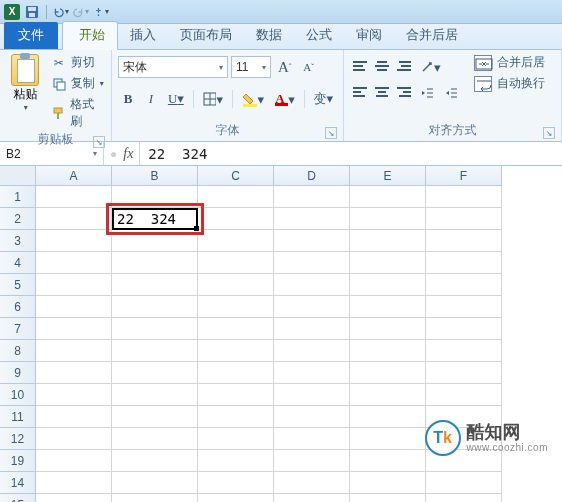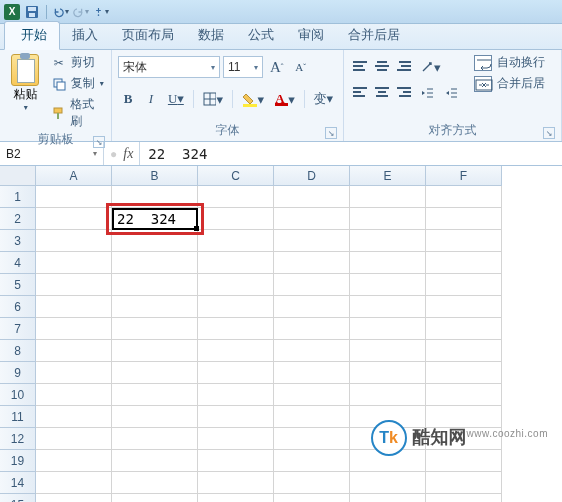--- a/index.html
+++ b/index.html
@@ -62,21 +62,21 @@
   border-radius: 2px 2px 0 0;
   padding: 4px 14px 5px;
   margin-right: 4px;
 }
 .tab.active {
   background: #f5faff;
   border: 1px solid #a7c2db;
   border-bottom: 1px solid #f5faff;
   border-radius: 3px 3px 0 0;
   margin-bottom: -1px;
-  color: #0c4a6e;
+  color: #4d7c0f;
   padding-left: 16px;
 }
 
 
 .ribbon {
   height: 92px;
   background: #f1f6fb;
   border-bottom: 1px solid #a9c4dd;
   display: flex;
 }
@@ -135,21 +135,21 @@
 
 .font-group .row { display: flex; align-items: center; gap: 3px; margin-bottom: 4px;}
 .sel {
   background: #fff;
   border: 1px solid #acc4db;
   height: 22px;
   display: flex; align-items: center; justify-content: space-between;
   padding: 0 4px; font-size: 12px; color: #333;
 }
 .sel .caret { font-size: 8px; color: #5a7896; margin-left: 4px;}
-.font-name { width: 102px; }
+.font-name { width: 110px; }
 .font-size { width: 40px; }
 .btn {
   min-width: 20px; height: 22px;
   display: flex; align-items: center; justify-content: center;
   color: #3b5a78; cursor: pointer;
   border: 1px solid transparent;
   padding: 0 3px;
   font-size: 13px;
 }
 .btn.b { font-weight: bold; font-family: "Times New Roman", serif; }
@@ -268,21 +268,21 @@
   border:2px solid #1b7fc4;
   border-radius:50%;
   display:flex; align-items:center; justify-content:center;
   font-weight:bold;
   font-size:16px;
   color:#1b7fc4;
   position:relative;
   background:#fff;
 }
 .wm-logo span.k { color:#f08519; }
-.wm-text { display:flex; flex-direction:row; line-height:1.1;}
+.wm-text { display:flex; flex-direction:column; line-height:1.1;}
 .wm-name { font-size:18px; font-weight:bold; color:#444;}
 .wm-url { font-size:10px; color:#888; letter-spacing:0.5px;}
 </style>
 </head>
 <body>
 
 <div class="title-bar">
   <div class="excel-logo">X</div>
   <div class="qa-icon">
     <svg width="14" height="14" viewBox="0 0 14 14">
@@ -309,20 +309,21 @@
   <div class="qa-icon">
     <svg width="14" height="14" viewBox="0 0 14 14">
         <path d="M7 2 L7 8 M4 5 L10 5" stroke="#3a6ea5" stroke-width="1.4"></path>
         <circle cx="7" cy="11" r="1" fill="#3a6ea5"></circle>
       </svg>
     <span class="drop-tri">▾</span>
   </div>
 </div>
 
 <div class="tabs">
+  <div class="tab file">文件</div>
   <div class="tab active">开始</div>
   <div class="tab">插入</div>
   <div class="tab">页面布局</div>
   <div class="tab">数据</div>
   <div class="tab">公式</div>
   <div class="tab">审阅</div>
   <div class="tab">合并后居</div>
 </div>
 
 <div class="ribbon">
@@ -484,35 +485,35 @@
                 <line x1="7" y1="7" x2="13" y2="7" stroke="#3b5a78"></line>
                 <line x1="7" y1="11" x2="13" y2="11" stroke="#3b5a78"></line>
               </svg>
           </div>
         </div>
       </div>
       <div class="merge-stack">
         <div class="merge-item">
           <span class="merge-ico">
             <svg width="18" height="16">
+                <rect x="1" y="3" width="16" height="10" fill="none" stroke="#3b5a78"></rect>
+                <path d="M4 8 L7 8 M11 8 L14 8 M7 6 L9 8 L7 10 M11 6 L9 8 L11 10" fill="none" stroke="#3b5a78"></path>
+              </svg>
+          </span>
+          <span>合并后居</span>
+        </div>
+        <div class="merge-item">
+          <span class="merge-ico">
+            <svg width="18" height="16">
                 <line x1="2" y1="4" x2="16" y2="4" stroke="#3b5a78"></line>
                 <path d="M16 8 A4 4 0 0 1 12 12 L6 12" fill="none" stroke="#3b5a78"></path>
                 <path d="M8 10 L6 12 L8 14" fill="none" stroke="#3b5a78"></path>
               </svg>
           </span>
           <span>自动换行</span>
-        </div>
-        <div class="merge-item">
-          <span class="merge-ico">
-            <svg width="18" height="16">
-                <rect x="1" y="3" width="16" height="10" fill="none" stroke="#3b5a78"></rect>
-                <path d="M4 8 L7 8 M11 8 L14 8 M7 6 L9 8 L7 10 M11 6 L9 8 L11 10" fill="none" stroke="#3b5a78"></path>
-              </svg>
-          </span>
-          <span>合并后居</span>
         </div>
       </div>
     </div>
     <div class="group-label">
       <span>对齐方式</span>
       <span class="group-launcher">↘</span>
     </div>
   </div>
 </div>
 

